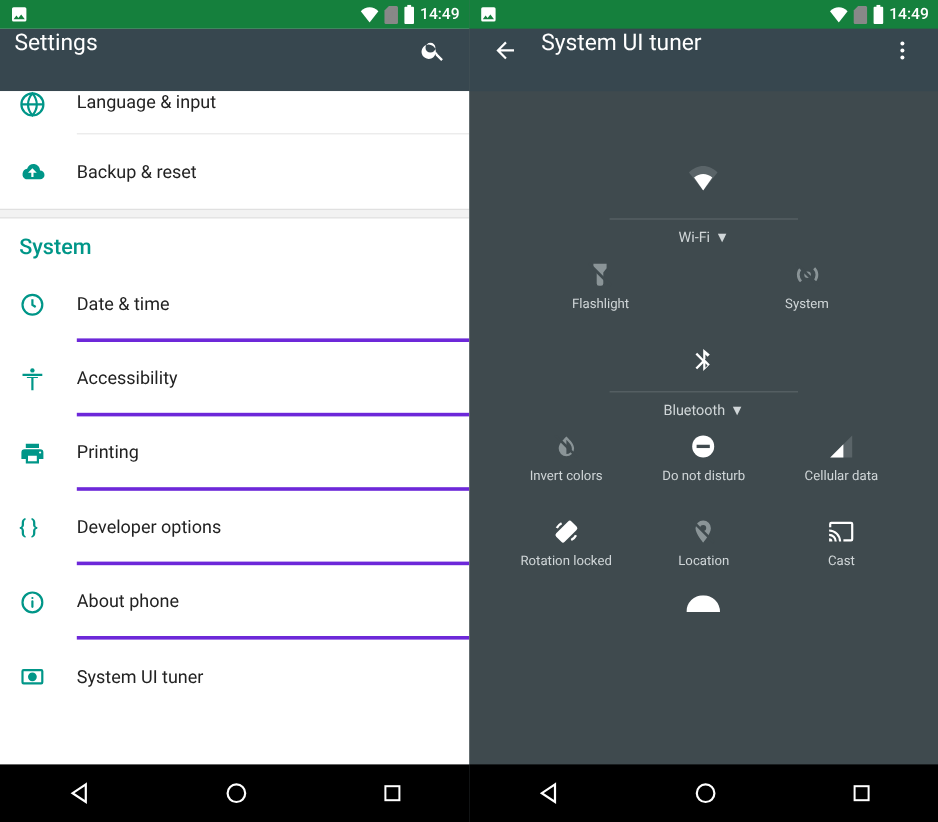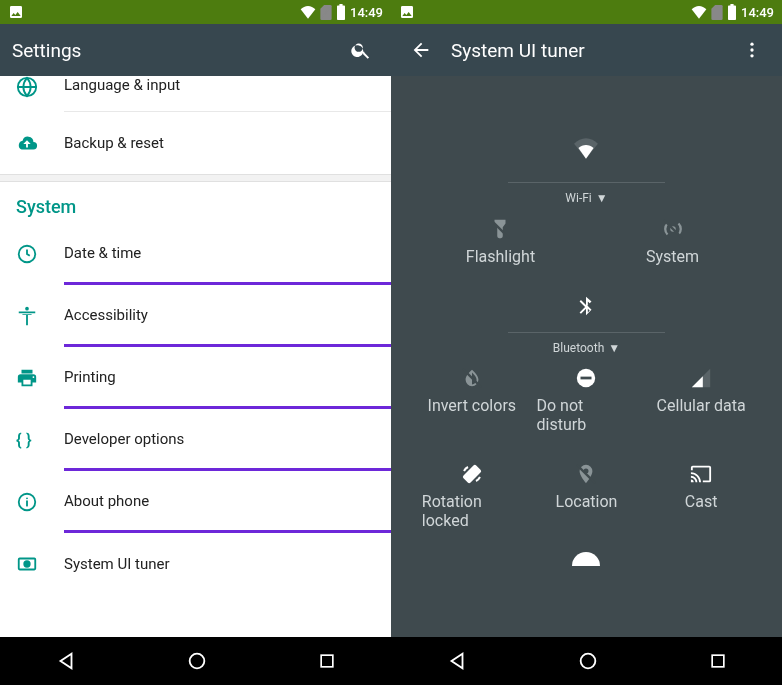--- a/index.html
+++ b/index.html
@@ -16,35 +16,35 @@
       height: 100%;
       display: flex;
       flex-direction: column;
       position: relative;
       background: #fff;
     }
     .phone.right { background: #3f4a4e; }
     
     .statusbar {
       height: 24px;
-      background: #4d7c0f;
+      background: #15803d;
       display: flex;
       justify-content: space-between;
       align-items: center;
       padding: 0 8px;
       color: #fff;
       font-size: 13px;
     }
     .statusbar .left, .statusbar .right { display: flex; align-items: center; gap: 4px; }
     
     .appbar {
       height: 52px;
       background: #37474f;
       display: flex;
-      align-items: center;
+      align-items: flex-start;
       padding: 0 12px;
       color: #fff;
     }
     .appbar .title {
       font-size: 19px;
       font-weight: 400;
       flex: 1;
     }
     .appbar .icon-btn {
       width: 36px;
@@ -127,21 +127,21 @@
     .tile {
       width: 100px;
       display: flex;
       flex-direction: column;
       align-items: center;
       gap: 6px;
       padding: 10px 0;
       cursor: pointer;
     }
     .tile .ticon { height: 24px; display: flex; align-items: center; justify-content: center; color: #b8bfc1; }
-    .tile .tlabel { font-size: 16px; color: #d0d6d8; display: flex; align-items: center; gap: 4px; }
+    .tile .tlabel { font-size: 11px; color: #d0d6d8; display: flex; align-items: center; gap: 4px; }
     .divider-line {
       width: 40%;
       border-top: 1px solid #5a6468;
       margin: 4px 0 8px;
     }
     svg { display: block; }
   </style>
 </head>
 <body>
 

